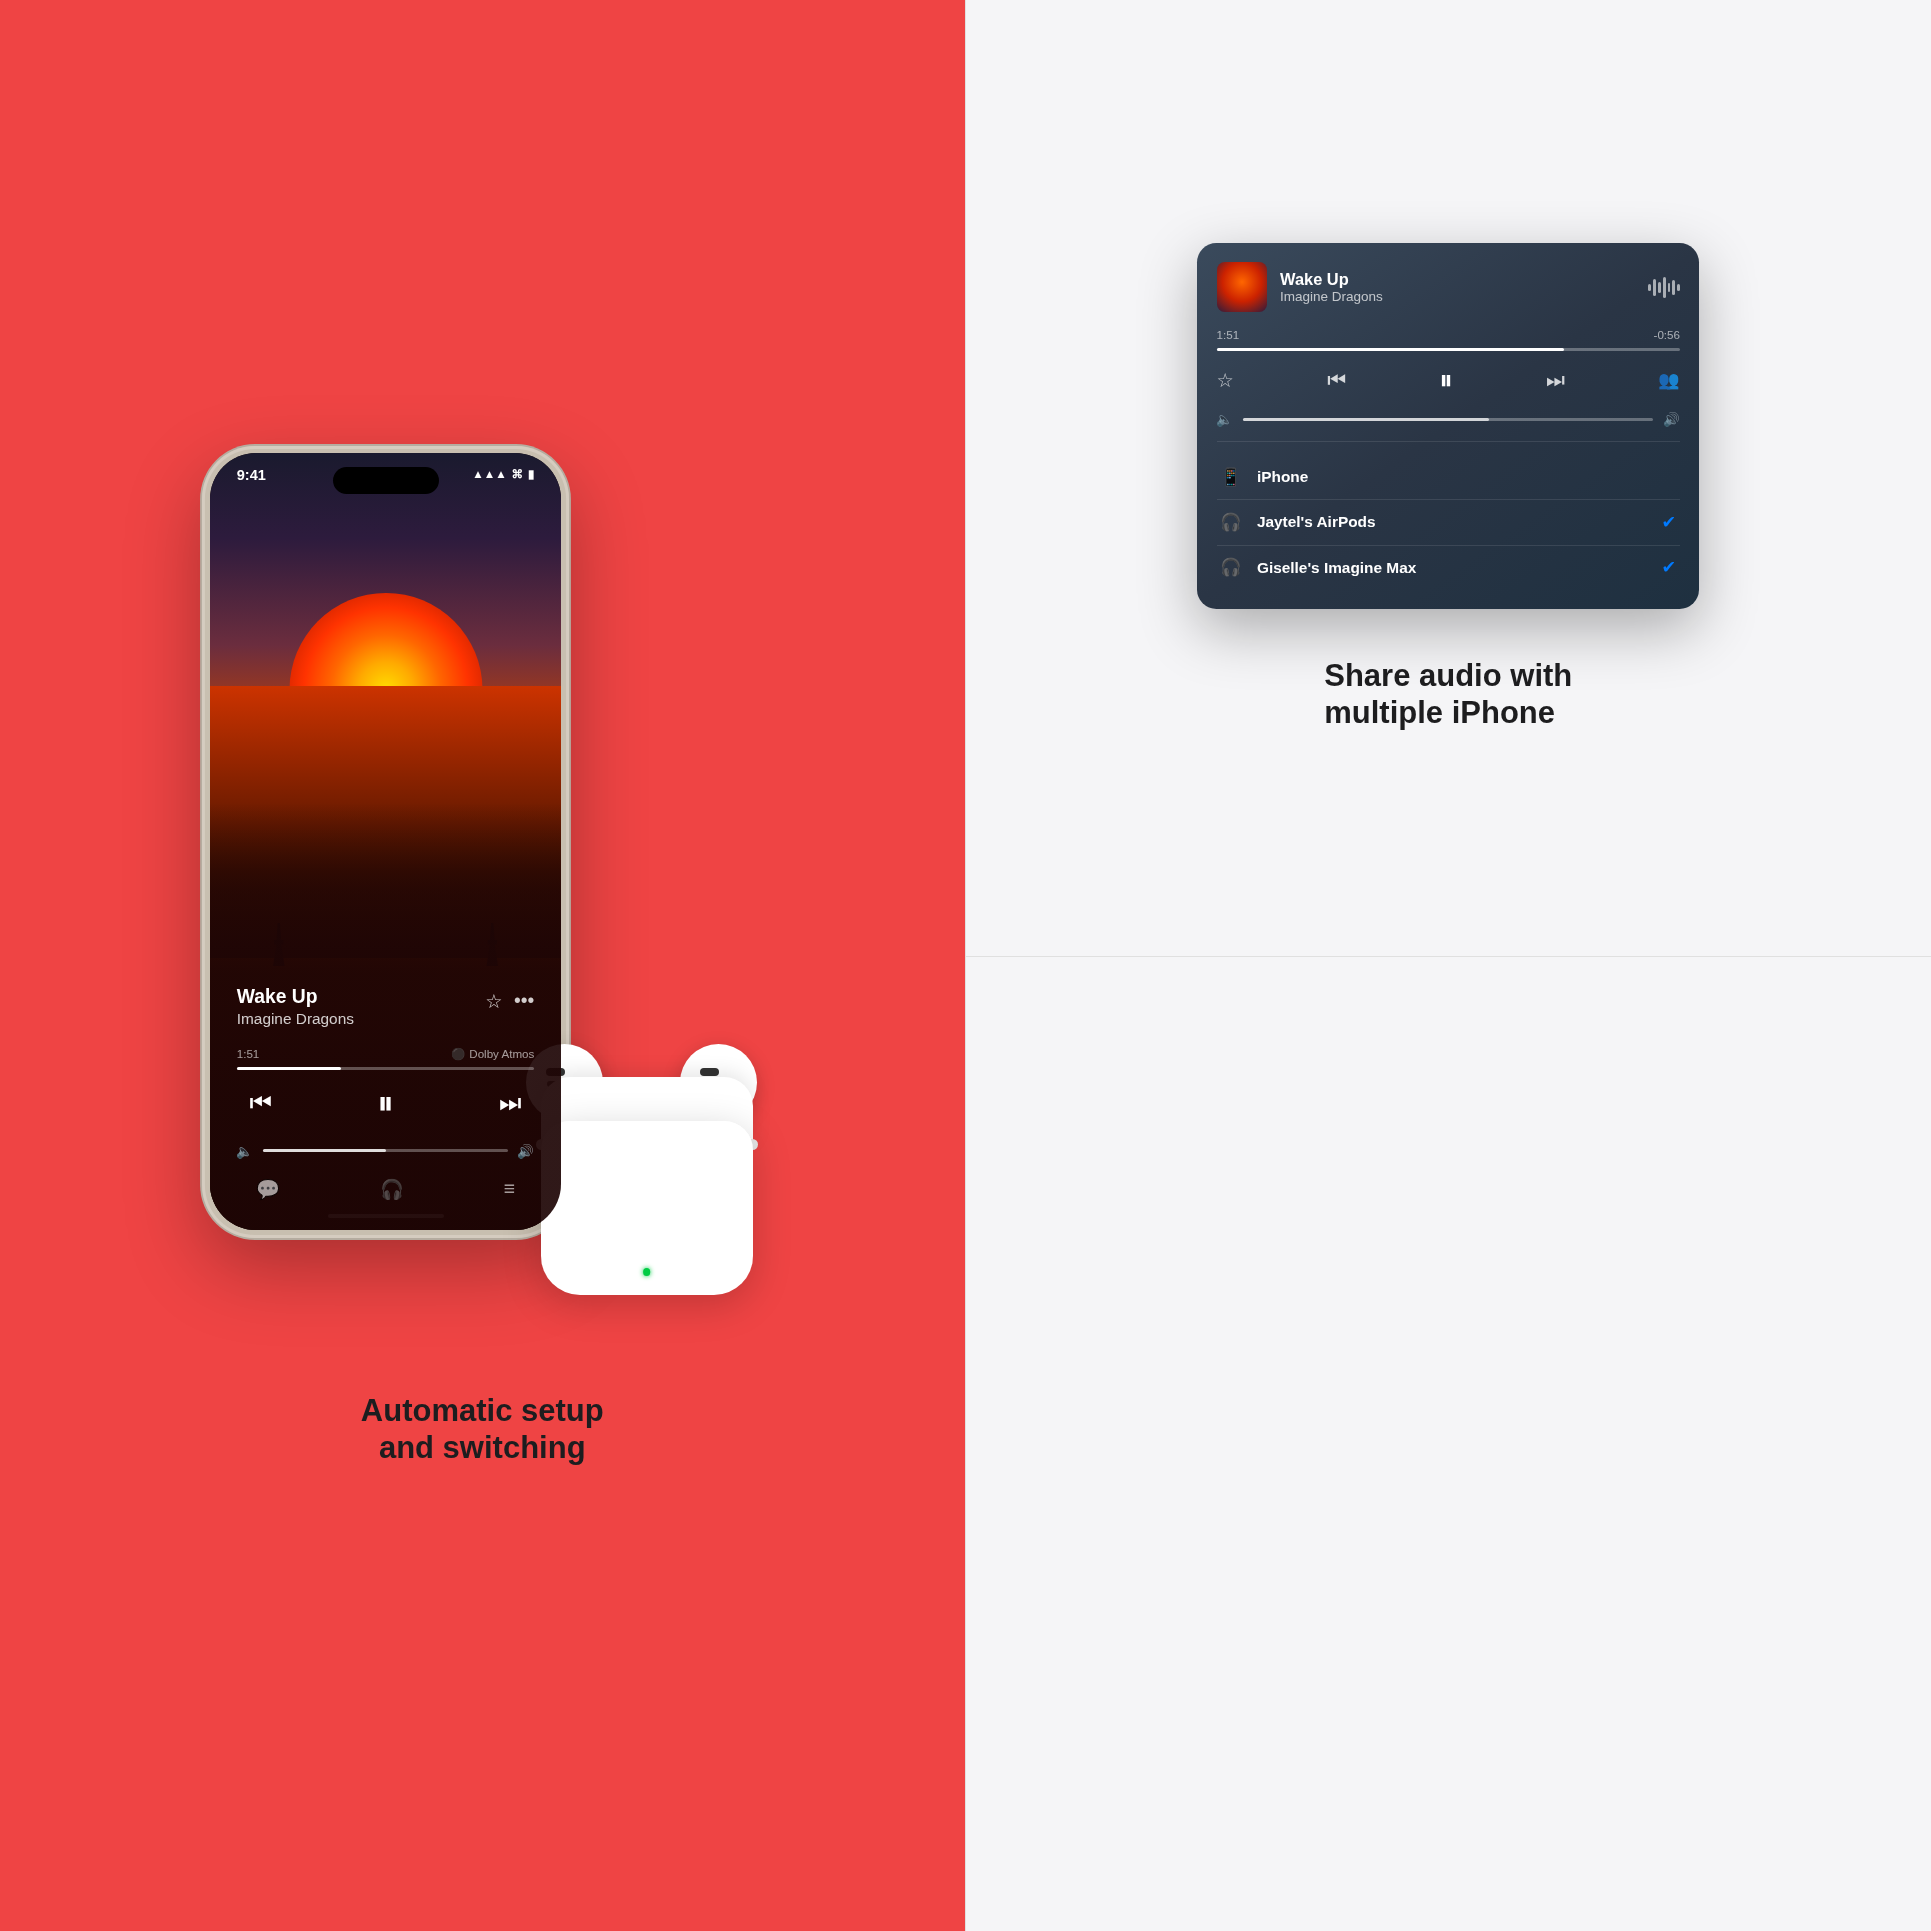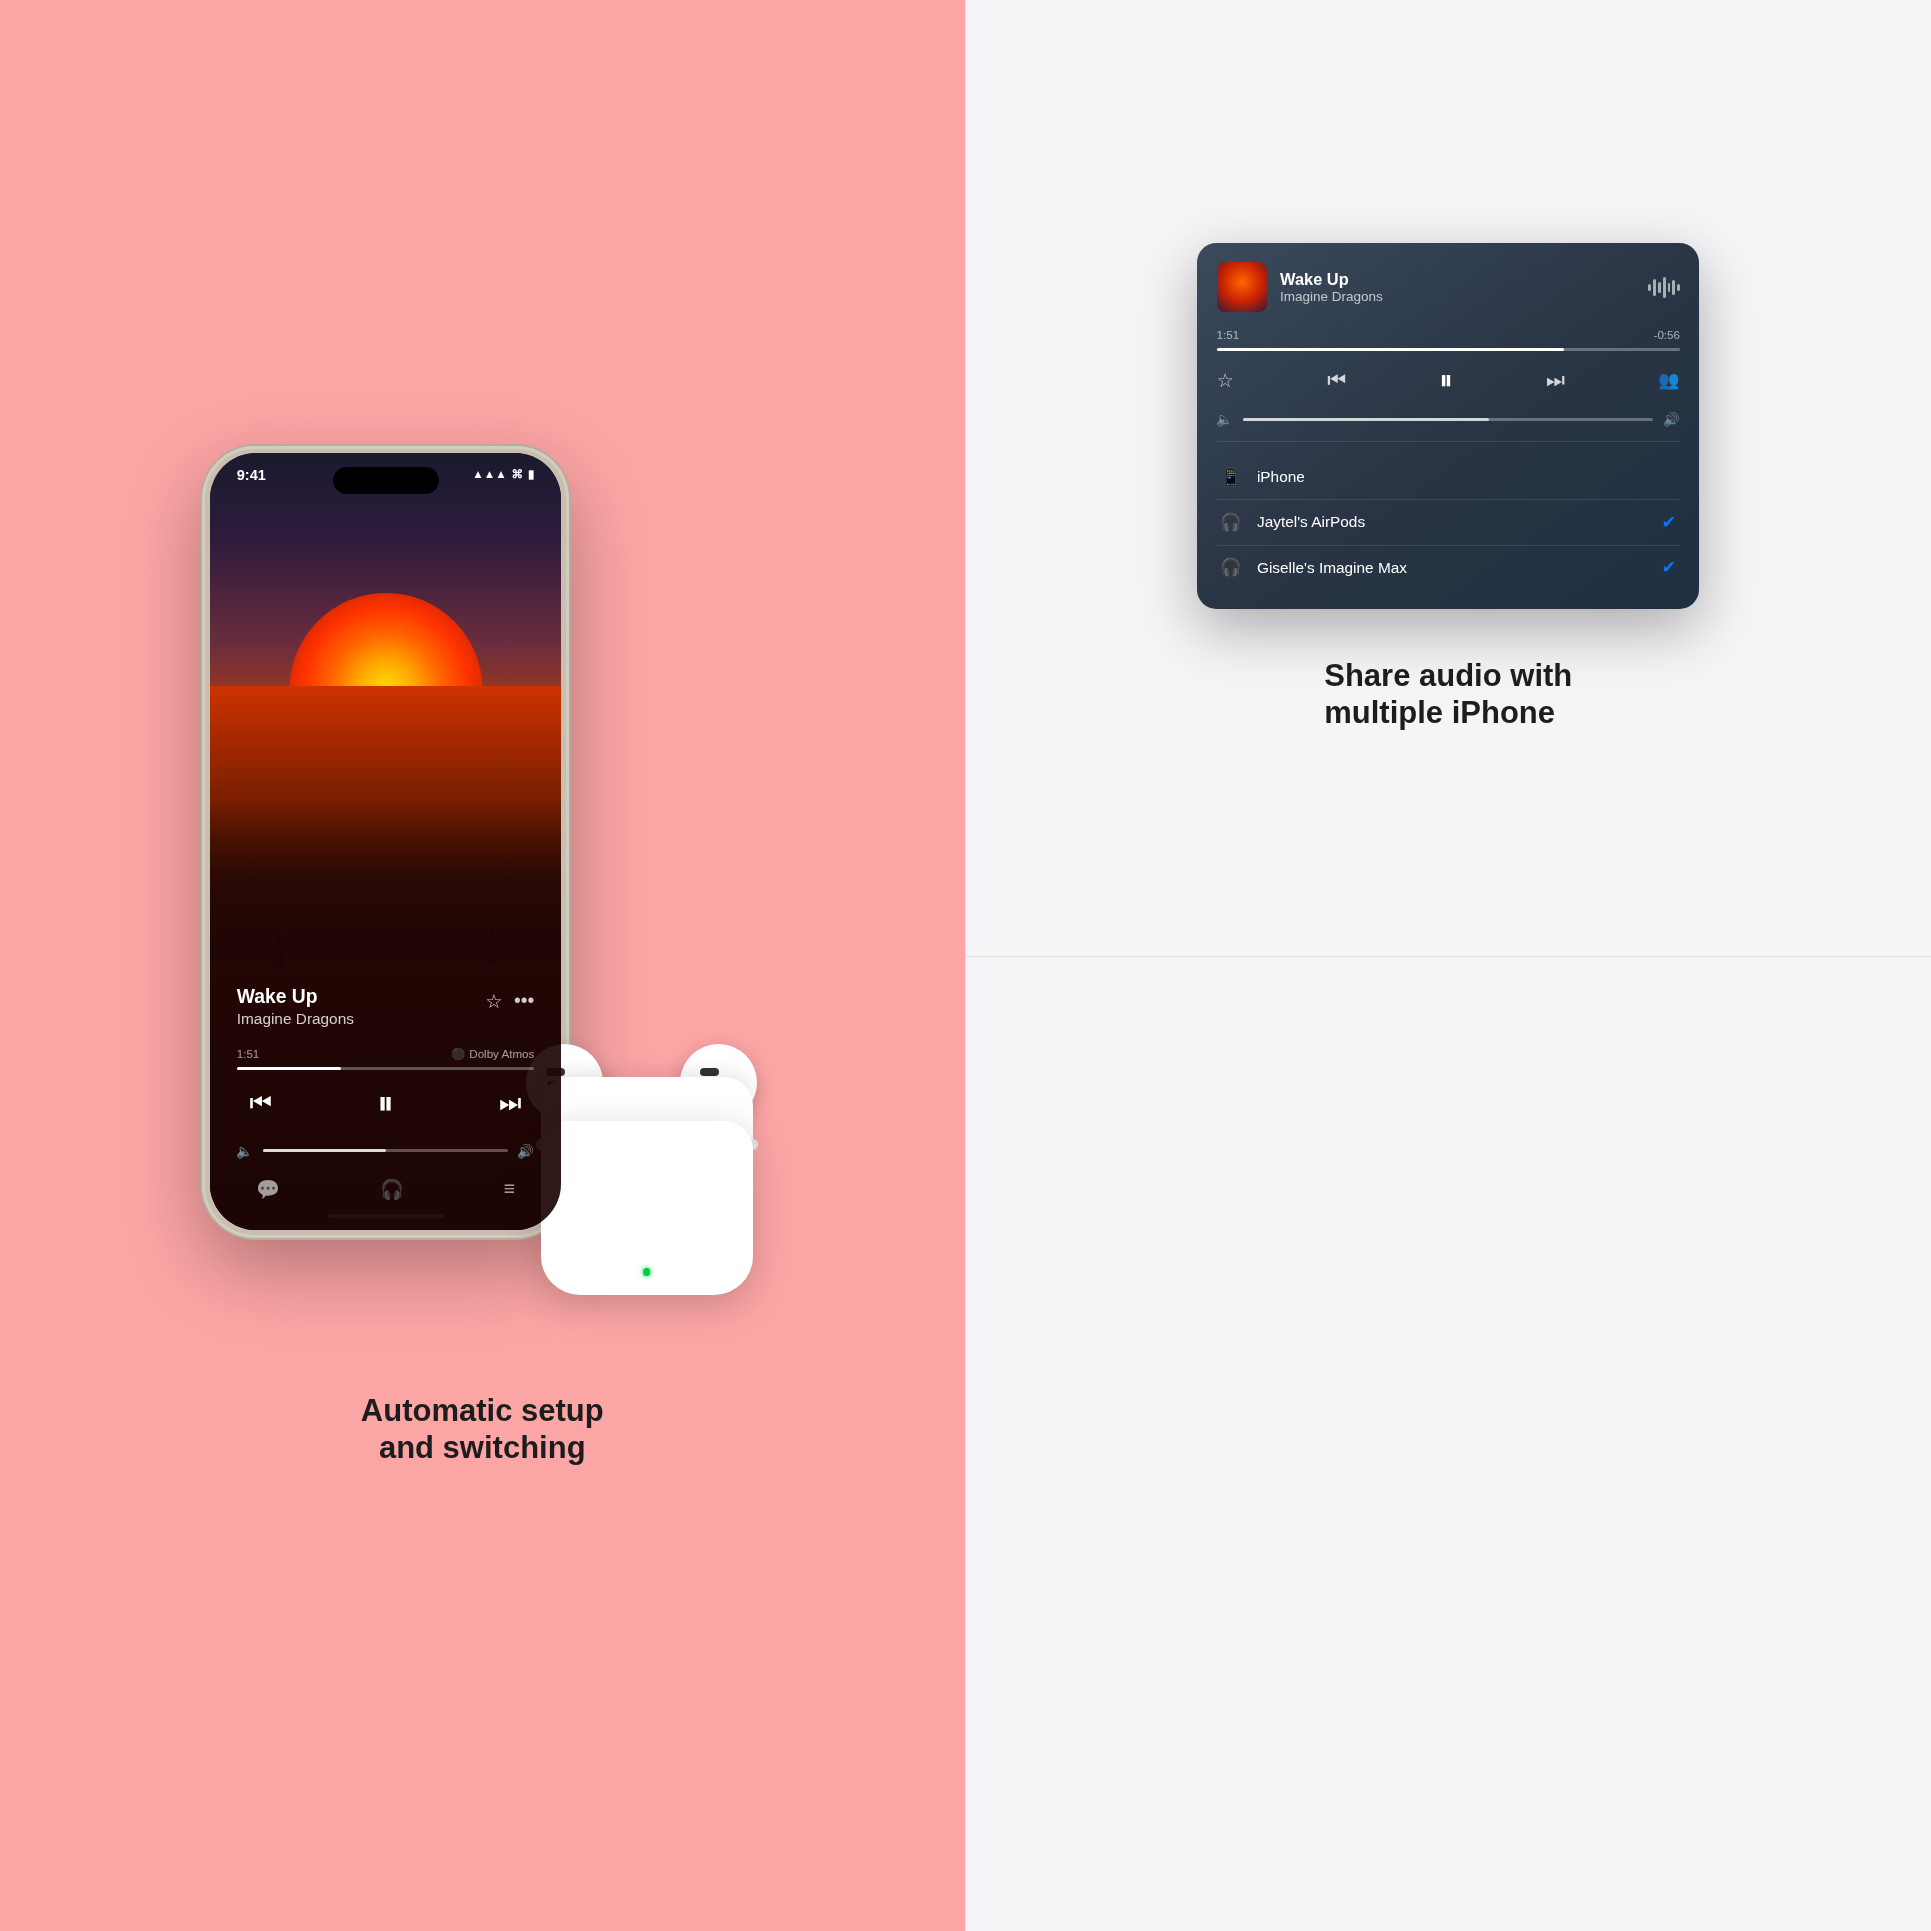--- a/index.html
+++ b/index.html
@@ -18,21 +18,21 @@
       height: 1931px;
     }
 
     
     .left-panel {
       display: flex;
       flex-direction: column;
       align-items: center;
       justify-content: center;
       padding: 58px 39px 77px;
-      background: #fca5a5;
+      background: #ef4444;
       border-right: 1px solid #e0e0e0;
     }
 
     .phone-airpods-container {
       position: relative;
       width: 599px;
       height: 869px;
       margin-bottom: 58px;
     }
 
@@ -594,20 +594,21 @@
       color: rgba(255,255,255,0.8);
       font-size: 17.4px;
       margin-right: 13.5px;
       width: 23px;
     }
 
     .device-name {
       flex: 1;
       color: white;
       font-size: 15.4px;
+      font-weight: bold;
     }
 
     .device-check {
       color: #007aff;
       font-size: 17.4px;
     }
 
     .right-caption {
       text-align: left;
     }

